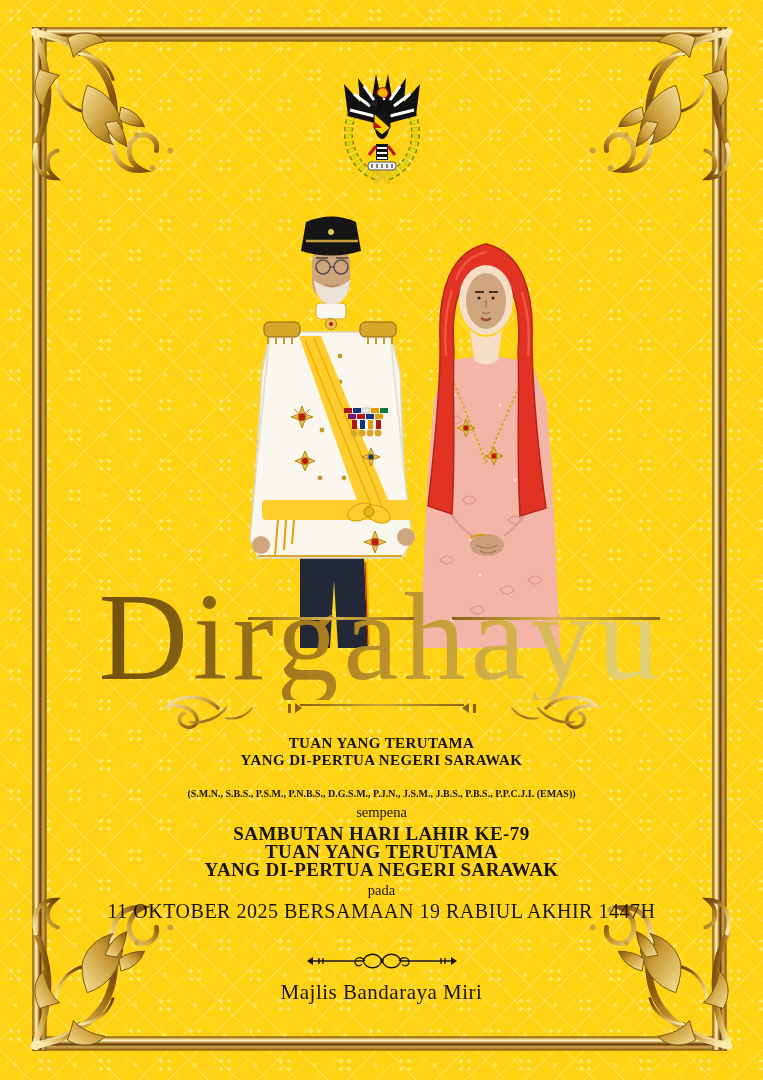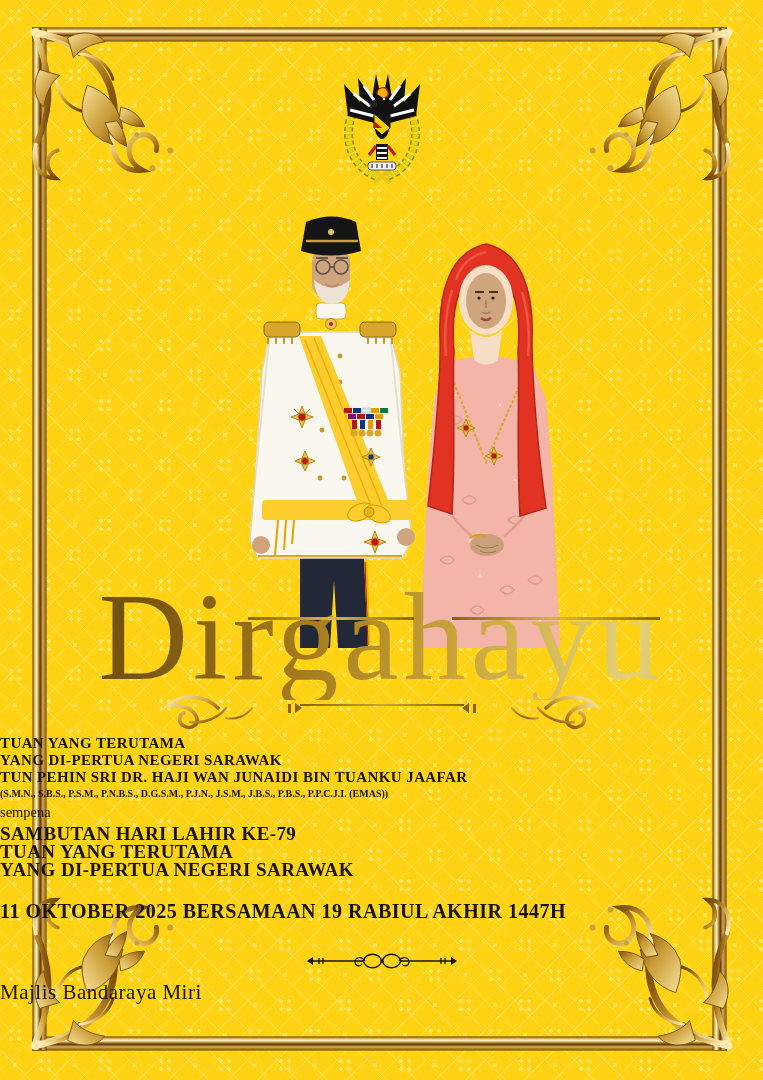--- a/index.html
+++ b/index.html
@@ -39,26 +39,26 @@
   .title-word{
     left:0;right:0;top:576px;text-align:center;line-height:1;
     font-size:124px;font-weight:400;letter-spacing:5px;
     background:linear-gradient(100deg,#5e3e08 0%,#7c5a10 22%,#a87e1e 42%,#cda93e 62%,#e3d077 82%,#c9b95e 100%);
     -webkit-background-clip:text;background-clip:text;color:transparent;
     text-shadow:none;
   }
   @supports not (-webkit-background-clip:text){ .title-word{color:#a87e1e;background:none;} }
   .overbar{height:3px;background:linear-gradient(90deg,#8a6511,#d9b34a,#8a6511);top:617px;}
   
-  .tl{left:0;right:0;text-align:left;color:#181410;white-space:nowrap;}
+  .tl{left:0;right:0;text-align:center;color:#181410;white-space:nowrap;}
   .caps{font-weight:700;letter-spacing:.4px;}
   .sz15{font-size:15px;}  .sz16{font-size:19px;}
   .szsmall{font-size:10px;font-weight:700;letter-spacing:0;}
   .szconn{font-size:14.5px;font-weight:400;}
-  .szdate{font-size:20px;font-weight:700;letter-spacing:.5px;}
+  .szdate{font-size:20px;font-weight:400;letter-spacing:.5px;}
   .szintro{font-size:16px;font-weight:400;}
   .szorg{font-size:21px;font-weight:400;letter-spacing:.5px;}
 </style>
 </head>
 <body>
 
 <div class="poster">
 
   <svg width="0" height="0" style="position:absolute" aria-hidden="true">
     <defs>
@@ -294,27 +294,27 @@
   <svg class="abs" style="left:156px;top:690px" width="150" height="40">
       <use href="#swirl"></use>
     </svg>
   <div class="abs" style="left:300px;top:704px;width:164px;height:2px;background:linear-gradient(90deg,#8a6210,#caa23c,#8a6210)"></div>
   <svg class="abs" style="left:458px;top:690px;transform:scaleX(-1)" width="150" height="40">
       <use href="#swirl"></use>
     </svg>
 
   <div class="abs tl caps sz15" style="top:735px">TUAN YANG TERUTAMA</div>
   <div class="abs tl caps sz15" style="top:752px">YANG DI-PERTUA NEGERI SARAWAK</div>
-  <div class="abs tl caps sz15" style="top:769px">TUN PEHIN SRI DR. HAJI WAN JUNAIDI BIN TUANKU JAAFAR</div>
   <div class="abs tl szconn" style="top:804px">sempena</div>
 
   <div class="abs tl szsmall" style="top:788px">(S.M.N., S.B.S., P.S.M., P.N.B.S., D.G.S.M., P.J.N., J.S.M., J.B.S., P.B.S., P.P.C.J.I. (EMAS))</div>
   <div class="abs tl caps sz16" style="top:823px">SAMBUTAN HARI LAHIR KE-79</div>
   <div class="abs tl caps sz16" style="top:841px">TUAN YANG TERUTAMA</div>
   <div class="abs tl caps sz16" style="top:859px">YANG DI-PERTUA NEGERI SARAWAK</div>
+  <div class="abs tl szconn" style="top:882px">pada</div>
   <div class="abs tl szdate" style="top:900px">11 OKTOBER 2025 BERSAMAAN 19 RABIUL AKHIR 1447H</div>
 
   <svg class="abs" style="left:50%;top:950px;transform:translateX(-50%)" width="170" height="22" viewBox="0 0 170 22">
     <g stroke="#181410" fill="none">
       <path d="M16,11 H66 M104,11 H154" stroke-width="1.6"></path>
       <path d="M66,11 c4,-9 15,-9 19,0 c-4,9 -15,9 -19,0" stroke-width="1.4"></path>
       <path d="M85,11 c4,-9 15,-9 19,0 c-4,9 -15,9 -19,0" stroke-width="1.4"></path>
       <path d="M68,11 c-3,-5 -10,-4 -10,1 c0,4 5,5 7,2" stroke-width="1.2"></path>
       <path d="M102,11 c3,-5 10,-4 10,1 c0,4 -5,5 -7,2" stroke-width="1.2"></path>
       <path d="M22,8 v6 M26,8 v6 M144,8 v6 M148,8 v6" stroke-width="1.4"></path>

